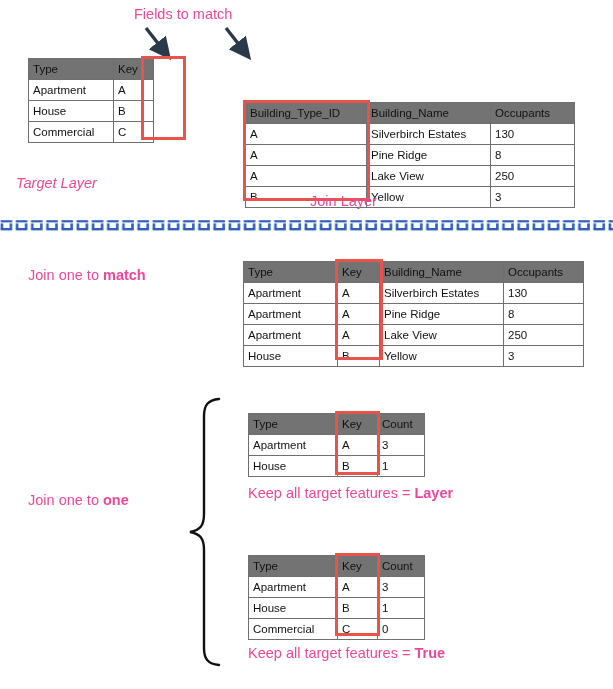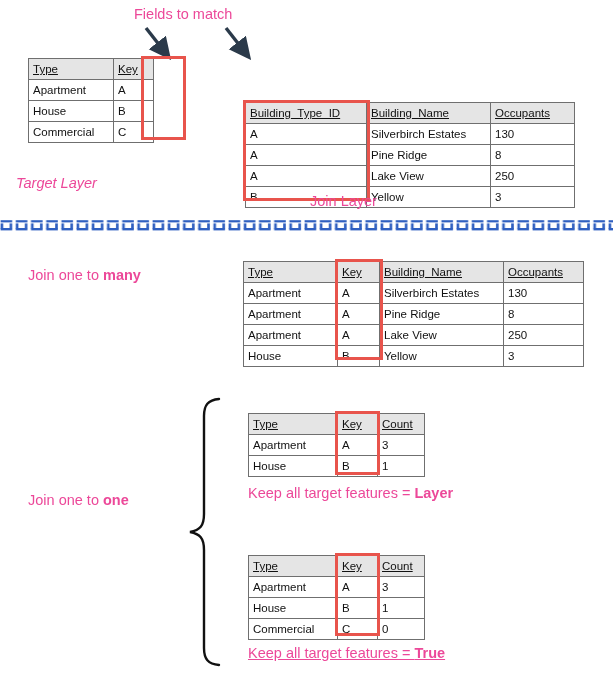--- a/index.html
+++ b/index.html
@@ -27,22 +27,21 @@
     text-align:left;
     padding:1px 4px;
     height:18px;
     line-height:16px;
     white-space:nowrap;
     background:#ffffff;
     color:#111;
     overflow:hidden;
   }
   table.tbl th{
-    background:#e5e5e5;
-    text-decoration:underline;
+    background:#737373;
   }
 
   
   .redbox{
     position:absolute;
     border:3px solid #e8544c;
     box-sizing:border-box;
     pointer-events:none;
     background:transparent;
   }
@@ -169,21 +168,21 @@
         <rect x="0.6" y="3.4" width="2.6" height="5.4" fill="#2f5fc0"></rect>
         <rect x="9.6" y="3.4" width="2.6" height="5.4" fill="#2f5fc0"></rect>
         <rect x="0.6" y="8.0" width="11.6" height="2.4" fill="#2f5fc0"></rect>
       </pattern>
     </defs>
     <rect x="0" y="0" width="613" height="12" fill="url(#dashpat)"></rect>
   </svg>
 </div>
 
 <div class="abs txt big" style="left:28px;top:267px;">
-  <span>Join one to </span><b>many</b>
+  <span>Join one to </span><b>match</b>
 </div>
 
 <div class="abs" style="left:243px;top:261px;">
   <table class="tbl">
     <colgroup>
         <col style="width:94px">
         <col style="width:42px">
         <col style="width:124px">
         <col style="width:80px">
       </colgroup>
@@ -303,15 +302,15 @@
       <tr>
         <td>Commercial</td>
         <td>C</td>
         <td>0</td>
       </tr>
     </tbody>
   </table>
   <div class="redbox" style="left:87px;top:-2px;width:45px;height:83px;"></div>
 </div>
 
-<div class="abs txt big" style="left:248px;top:645px;text-decoration:underline;">
+<div class="abs txt big" style="left:248px;top:645px;">
   <span>Keep all target features = </span><b>True</b>
 </div>
 
 </body></html>

